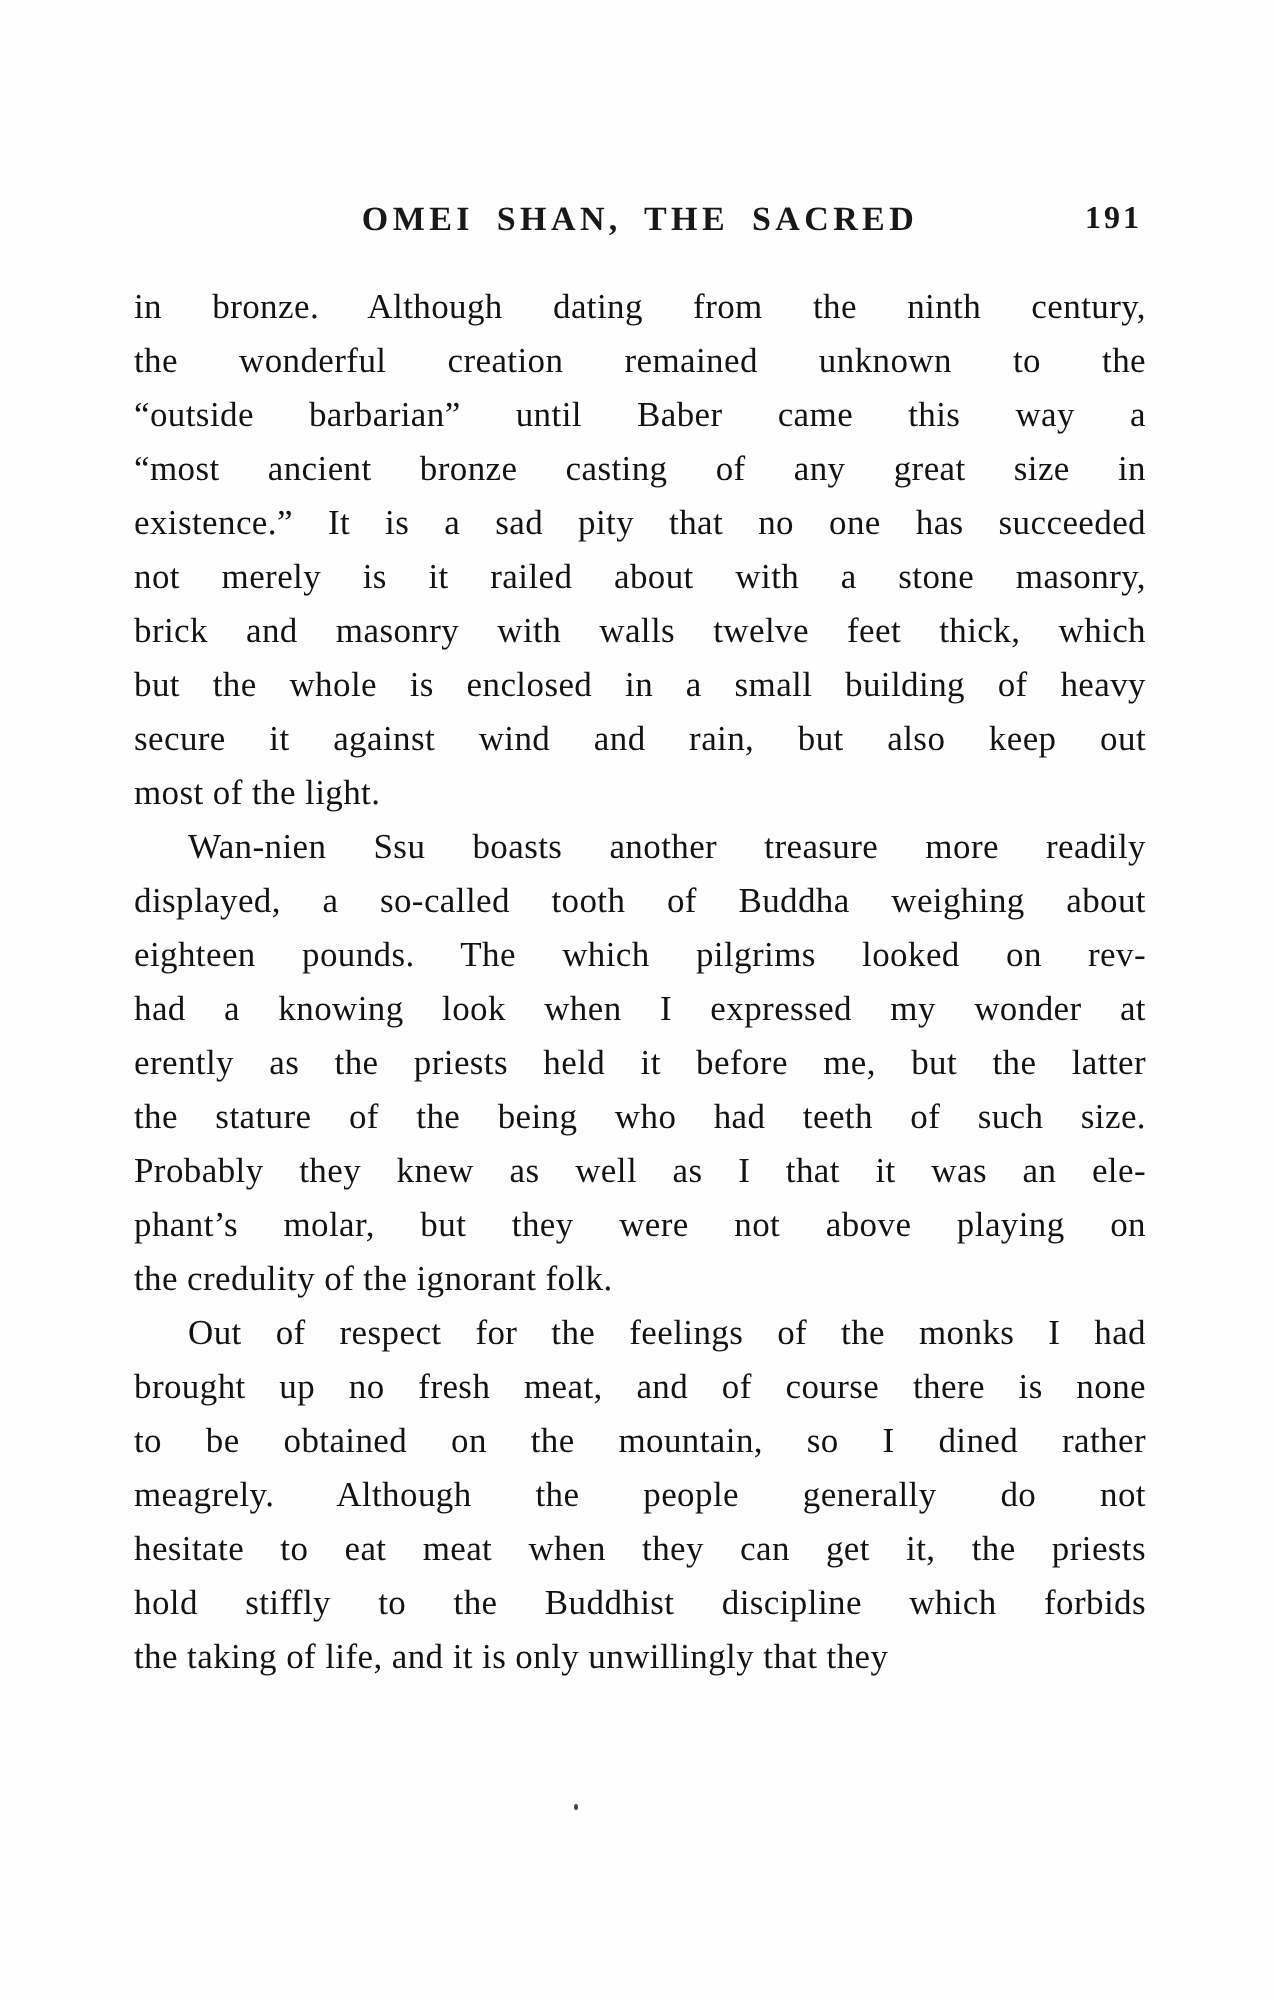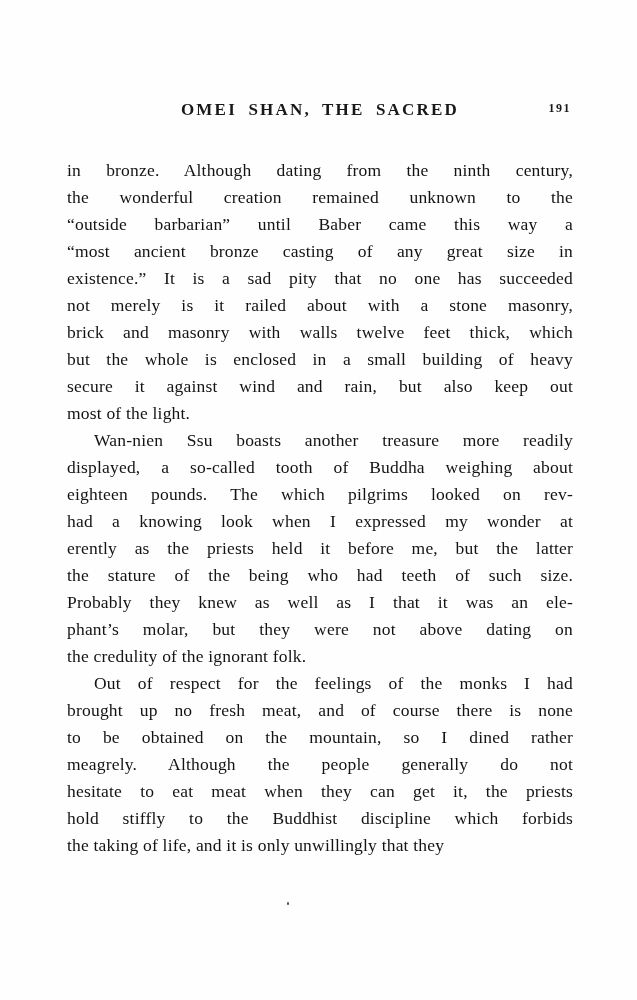--- a/index.html
+++ b/index.html
@@ -18,39 +18,39 @@
   }
   .page-inner {
     position: absolute;
     left: 67px;
     top: 100px;
     width: 506px;
   }
   .page-header {
     position: relative;
     height: 26px;
-    margin-bottom: 31px;
+    margin-bottom: 14px;
   }
   .running-title {
     position: absolute;
     left: 0;
     right: 0;
     text-align: center;
     font-size: 17px;
     letter-spacing: 2.2px;
     word-spacing: 5px;
     font-weight: bold;
     color: #181818;
     white-space: nowrap;
   }
   .folio {
     position: absolute;
     right: 2px;
     top: 1px;
-    font-size: 12px;
+    font-size: 16px;
     letter-spacing: 1.5px;
     font-weight: bold;
     color: #181818;
     font-variant-numeric: oldstyle-nums;
   }
   .text-block {
     width: 506px;
   }
   .line {
     height: 27px;
@@ -105,21 +105,21 @@
       </div>
 
       <div class="para">
         <div class="line indent">Wan-nien Ssu boasts another treasure more readily</div>
         <div class="line">displayed, a so-called tooth of Buddha weighing about</div>
         <div class="line">eighteen pounds.  The which pilgrims looked on rev-</div>
         <div class="line">had a knowing look when I expressed my wonder at</div>
         <div class="line">erently as the priests held it before me, but the latter</div>
         <div class="line">the stature of the being who had teeth of such size.</div>
         <div class="line">Probably they knew as well as I that it was an ele-</div>
-        <div class="line">phant’s molar, but they were not above dating on</div>
+        <div class="line">phant’s molar, but they were not above playing on</div>
         <div class="line last">the credulity of the ignorant folk.</div>
       </div>
 
       <div class="para">
         <div class="line indent">Out of respect for the feelings of the monks I had</div>
         <div class="line">brought up no fresh meat, and of course there is none</div>
         <div class="line">to be obtained on the mountain, so I dined rather</div>
         <div class="line">meagrely.  Although the people generally do not</div>
         <div class="line">hesitate to eat meat when they can get it, the priests</div>
         <div class="line">hold stiffly to the Buddhist discipline which forbids</div>

